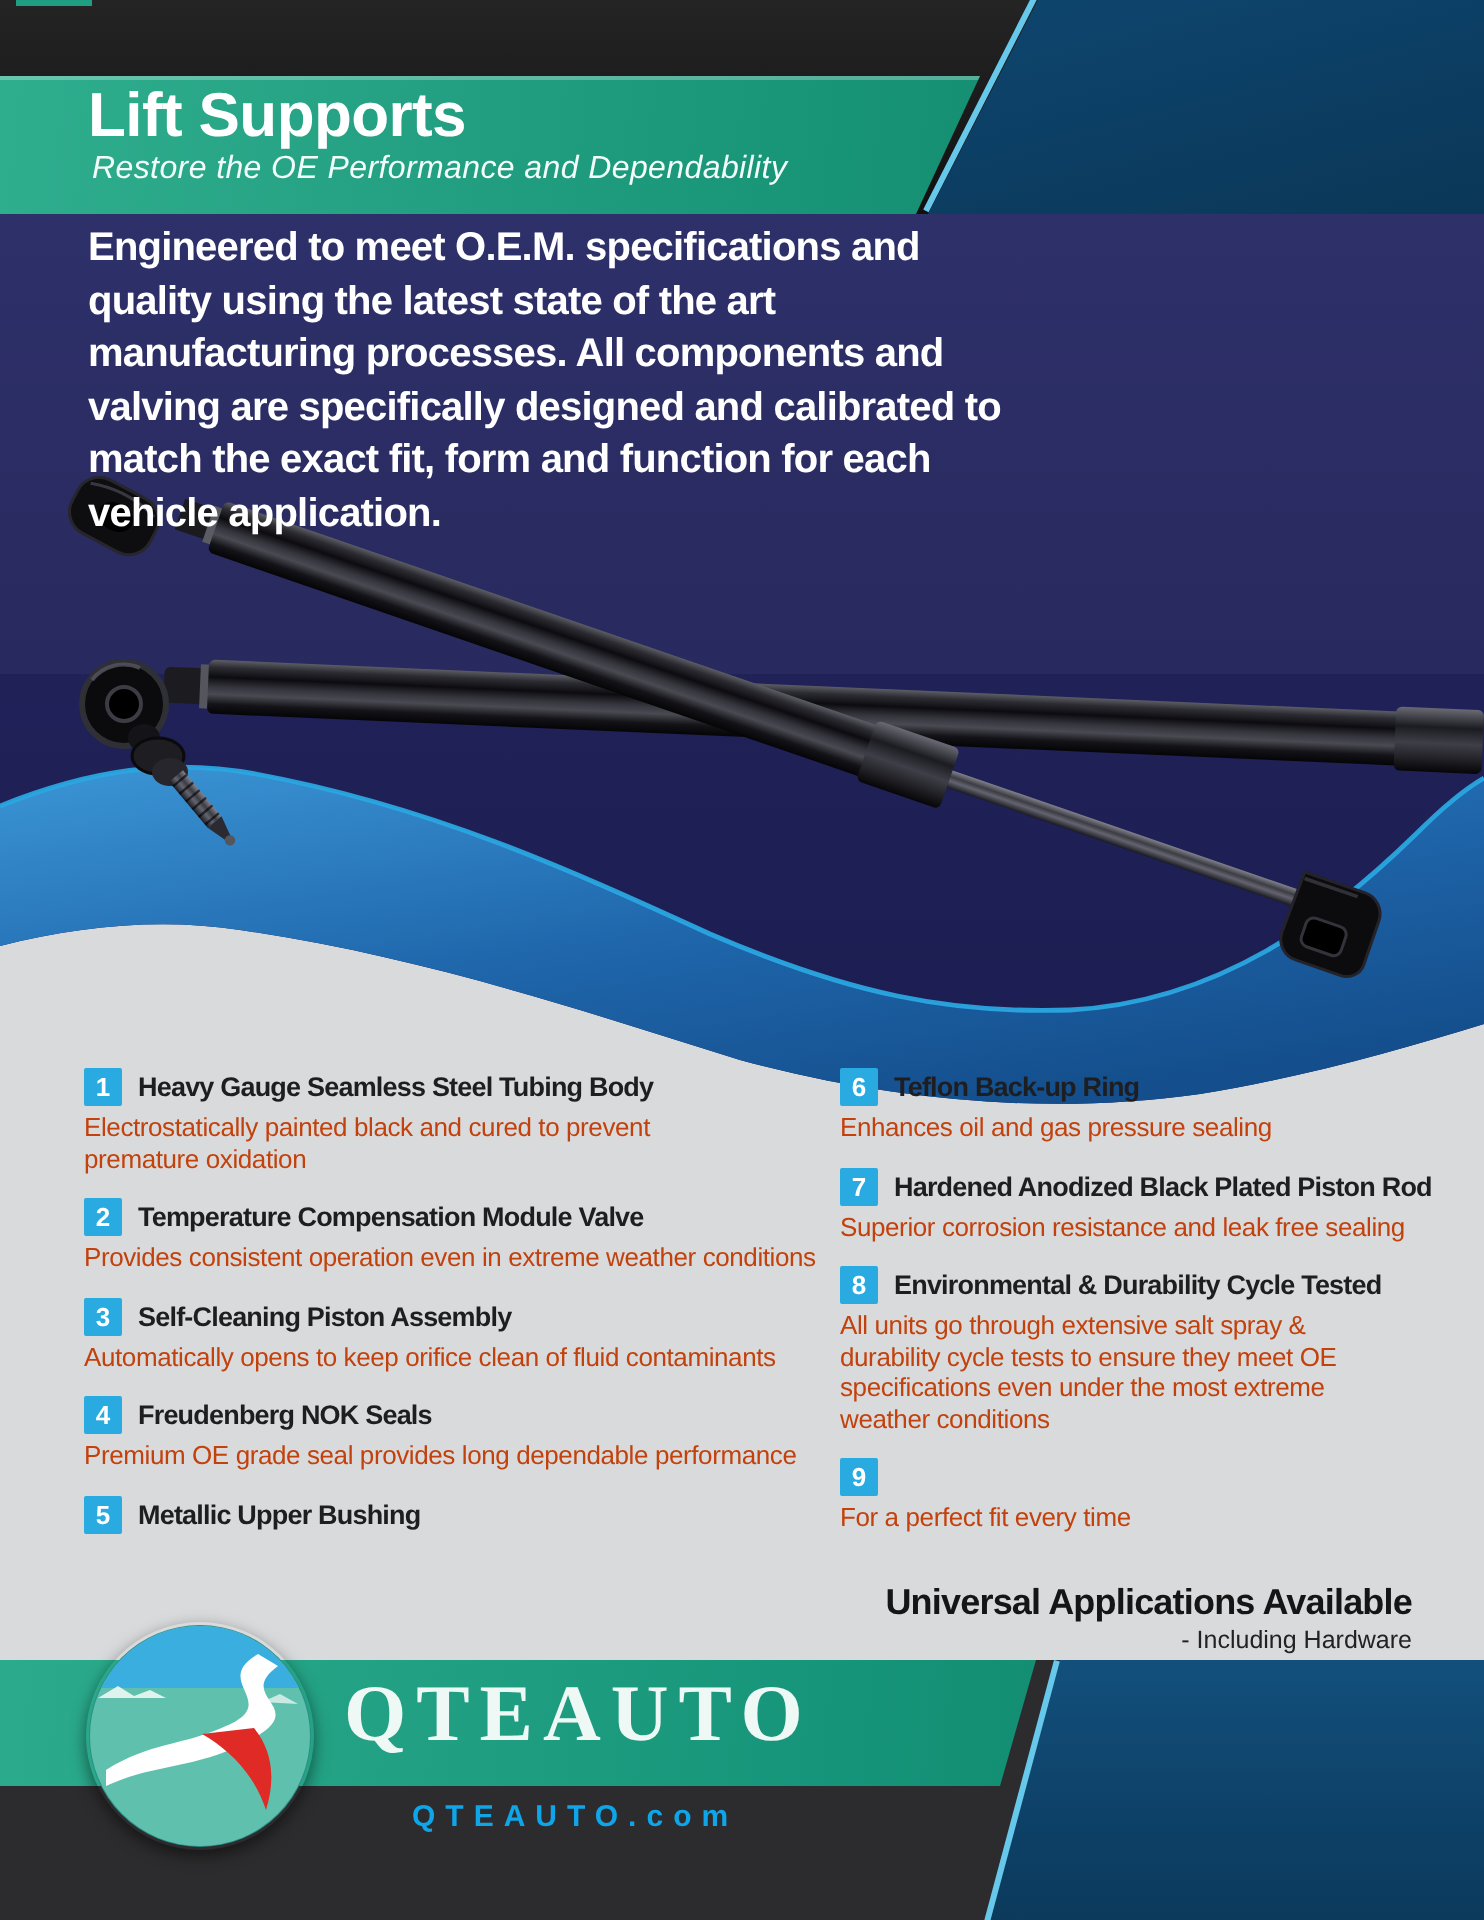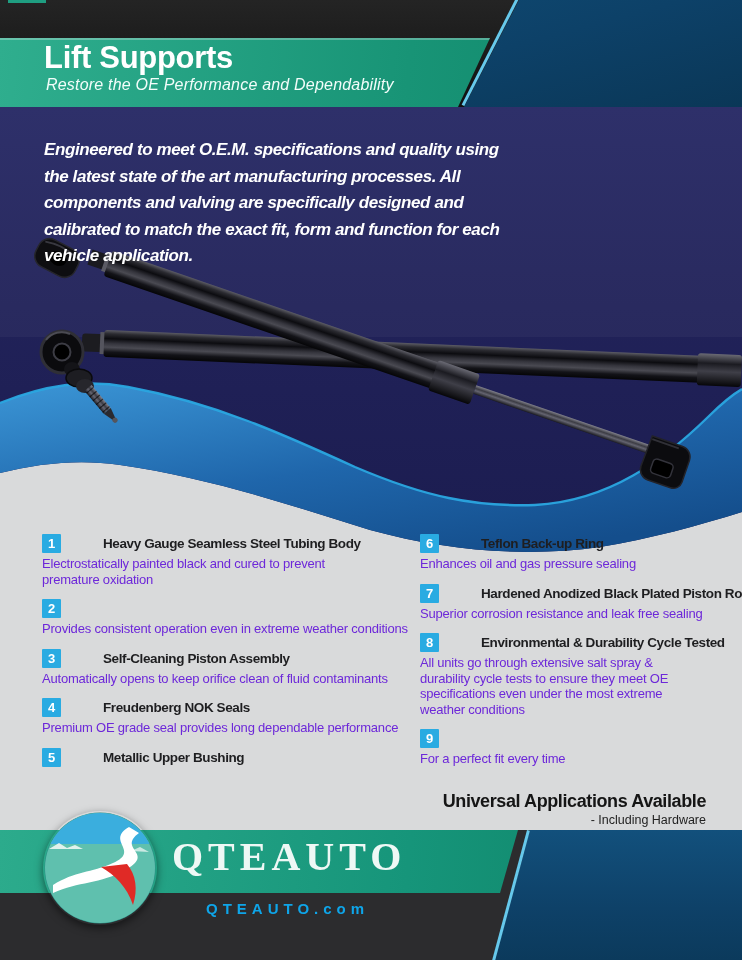--- a/index.html
+++ b/index.html
@@ -19,34 +19,34 @@
             clip-path:polygon(0 0,490px 0,458px 69px,0 69px);
             background:linear-gradient(96deg,#2fae8e 0%,#189476 55%,#0d8266 100%);}
   .hdr-teal::before{content:"";position:absolute;left:0;top:0;width:490px;height:2px;background:rgba(255,255,255,.28);}
   .page-title{position:absolute;left:44px;top:40px;color:#fff;font-size:31px;font-weight:bold;letter-spacing:-.3px;}
   .page-subtitle{position:absolute;left:46px;top:76px;color:#f2fdfa;font-size:16px;font-style:italic;letter-spacing:.2px;}
 
   
   .hero{position:absolute;left:0;top:107px;width:742px;height:498px;
         background:linear-gradient(180deg,#262864 0%,#212259 40%,#1a1b4e 100%);}
   .hero svg{position:absolute;left:0;top:0;}
-  .intro{position:absolute;left:44px;top:30px;width:462px;z-index:3;
-         color:#ffffff;font-size:17px;font-weight:bold;line-height:26.5px;letter-spacing:-.4px;font-style:italic;}
+  .intro{position:absolute;left:44px;top:4px;width:462px;z-index:3;
+         color:#ffffff;font-size:20px;font-weight:bold;line-height:26.5px;letter-spacing:-.4px;}
 
   
   .features-bg{position:absolute;left:0;top:604px;width:742px;height:226px;background:var(--gray,#d9dadb);}
   .col{position:absolute;top:534px;}
   .col-left{left:42px;width:385px;}
   .col-right{left:420px;width:304px;}
   .f-item{margin-bottom:12px;}
   .f-head{display:flex;align-items:center;gap:8px;margin-bottom:3px;}
   .f-badge{flex:0 0 auto;width:19px;height:19px;background:var(--badge,#29abe2);color:#fff;
            font-size:13px;font-weight:bold;display:flex;align-items:center;justify-content:center;border-radius:1px;}
-  .f-title{font-size:13.5px;font-weight:bold;color:#1e1e20;letter-spacing:-.4px;white-space:nowrap;margin-left:34px;}
-  .f-desc{font-size:13px;color:#6d28d9;line-height:15.5px;letter-spacing:-.2px;white-space:nowrap;}
+  .f-title{font-size:13.5px;font-weight:bold;color:#1e1e20;letter-spacing:-.4px;white-space:nowrap;}
+  .f-desc{font-size:13px;color:#c2410c;line-height:15.5px;letter-spacing:-.2px;white-space:nowrap;}
   .col-left  div.f-item:nth-of-type(1) .f-desc{max-width:332px;white-space:normal;}
   .col-right div.f-item:nth-of-type(3) .f-desc{max-width:280px;white-space:normal;}
 
   .universal{position:absolute;left:410px;top:791px;width:296px;text-align:right;}
   .uni-title{font-size:18px;font-weight:bold;color:#151515;letter-spacing:-.4px;white-space:nowrap;}
   .uni-sub{font-size:12.5px;color:#222;margin-top:1px;}
 
   
   .footer{position:absolute;left:0;top:830px;width:742px;height:130px;background:var(--charcoal,#2c2c2e);}
   .f-teal{position:absolute;left:0;top:0;width:742px;height:63px;
@@ -170,20 +170,21 @@
         <div class="f-head">
           <div class="f-badge">1</div>
           <div class="f-title">Heavy Gauge Seamless Steel Tubing Body</div>
         </div>
         <div class="f-desc">Electrostatically painted black and cured to prevent premature oxidation</div>
       </div>
 
       <div class="f-item">
         <div class="f-head">
           <div class="f-badge">2</div>
+          <div class="f-title">Temperature Compensation Module Valve</div>
         </div>
         <div class="f-desc">Provides consistent operation even in extreme weather conditions</div>
       </div>
 
       <div class="f-item">
         <div class="f-head">
           <div class="f-badge">3</div>
           <div class="f-title">Self-Cleaning Piston Assembly</div>
         </div>
         <div class="f-desc">Automatically opens to keep orifice clean of fluid contaminants</div>

